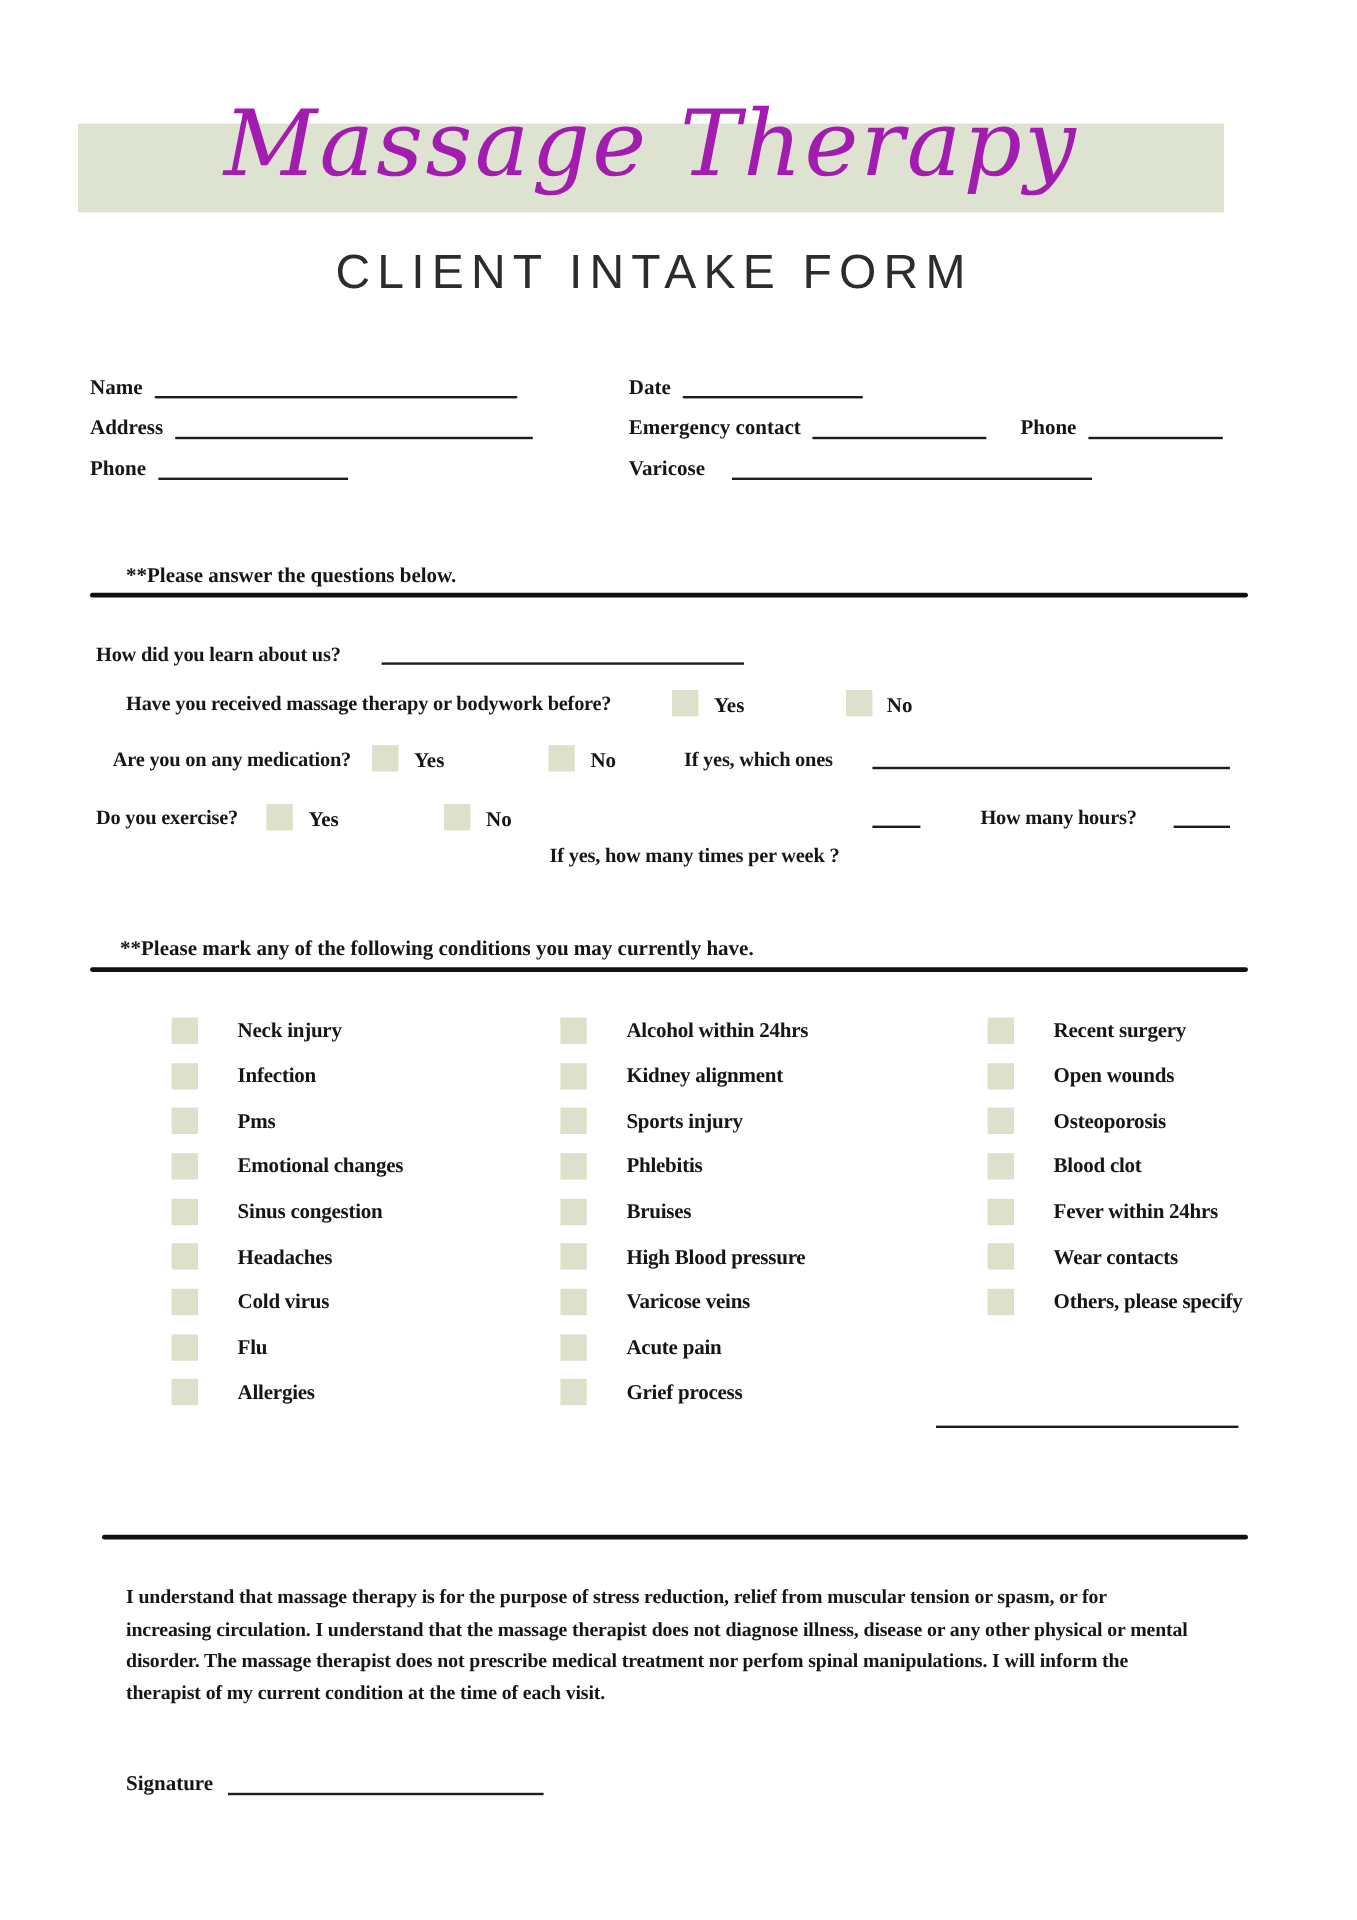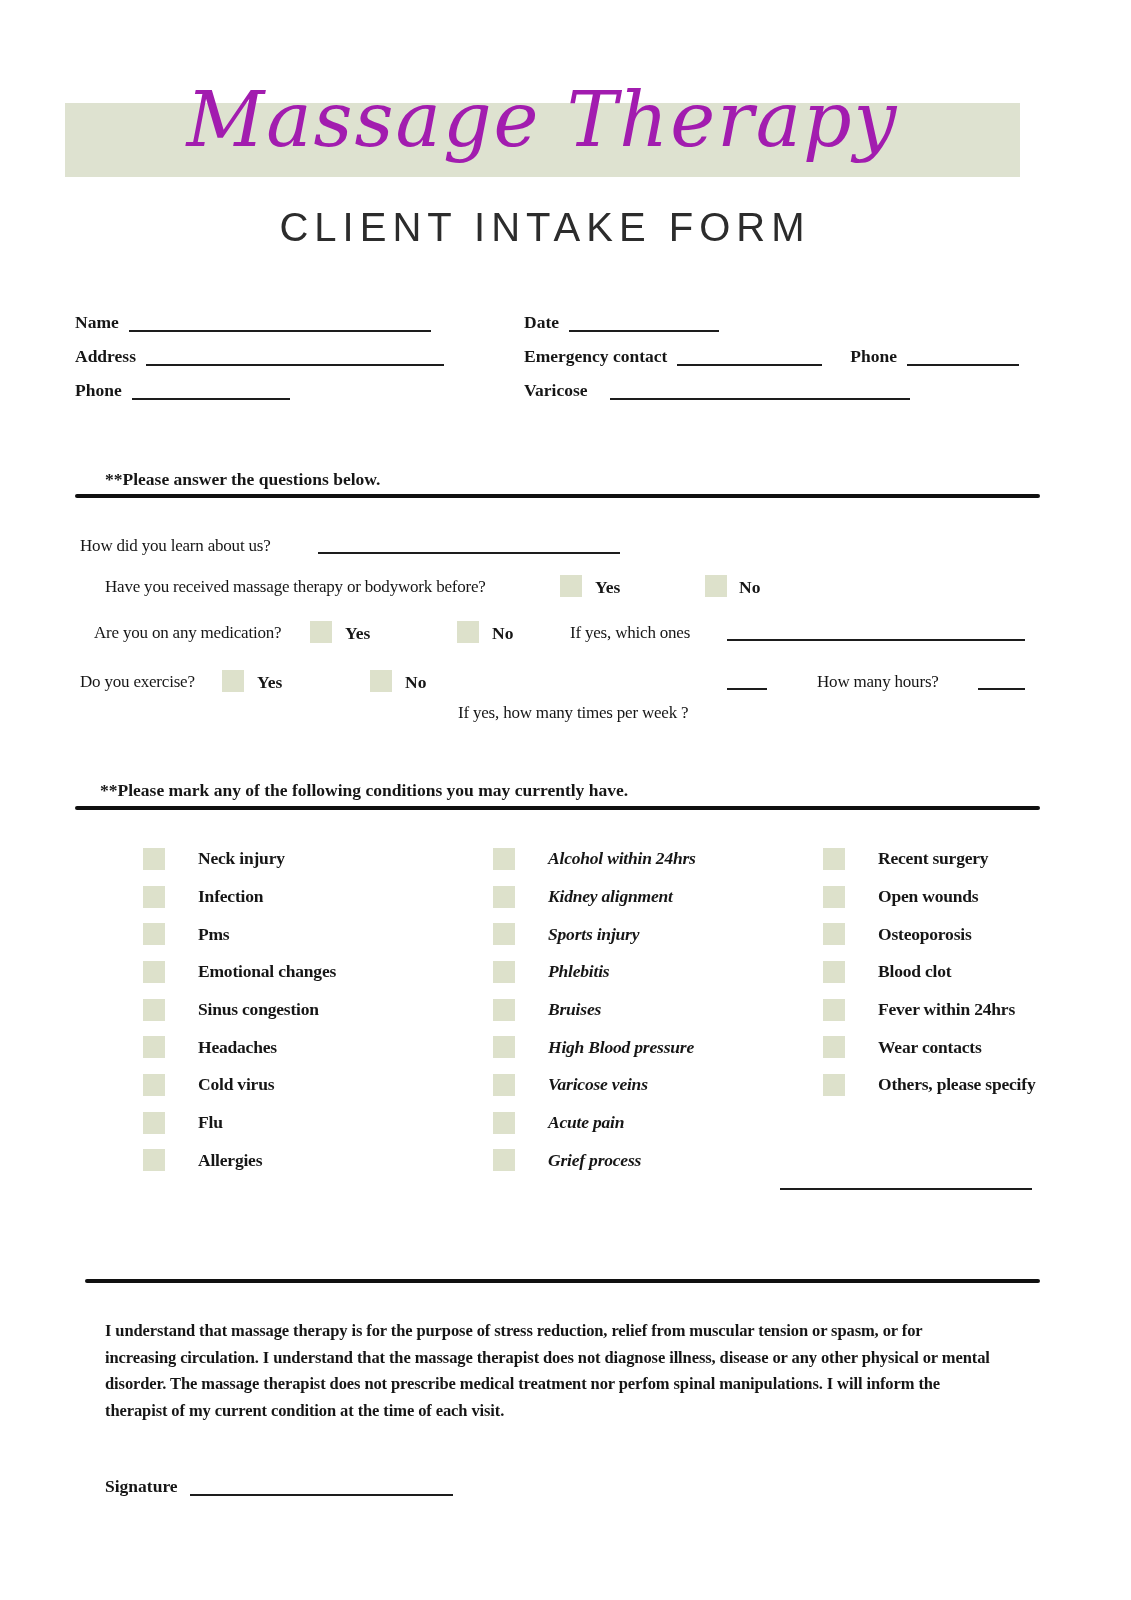--- a/index.html
+++ b/index.html
@@ -32,21 +32,21 @@
   }
   
   .field-row{position:absolute;display:flex;align-items:flex-end;gap:10px;height:22px;}
   .f-label{font-weight:700;font-size:17.5px;line-height:20px;white-space:nowrap;}
   .blank{display:inline-block;height:19px;border-bottom:2px solid #1d1d1d;}
   
   .section-note{position:absolute;font-weight:700;font-size:17.5px;white-space:nowrap;}
   .divider{position:absolute;height:4px;background:#101010;border-radius:2px;}
   
   .q-row{position:absolute;left:0;top:0;width:1131px;height:26px;}
-  .q-label{position:absolute;font-weight:400;font-size:17px;letter-spacing:-0.2px;white-space:nowrap;top:0;}
+  .q-label{position:absolute;font-weight:700;font-size:17px;letter-spacing:-0.2px;white-space:nowrap;top:0;}
   .yn-label{position:absolute;font-weight:700;font-size:17.5px;white-space:nowrap;top:0;}
   .qbox{position:absolute;width:22px;height:22px;background:var(--checkbox);top:-2px;}
   .q-blank{position:absolute;height:18px;border-bottom:2px solid #1d1d1d;top:0;}
   
   .cond-col{position:absolute;top:840px;}
   .cond-row{display:flex;align-items:center;height:37.7px;padding-left:48px;}
   .cbox{flex:0 0 auto;width:22px;height:22px;background:var(--checkbox);}
   .cond-label{margin-left:33px;font-weight:600;font-size:17.5px;letter-spacing:-0.2px;white-space:nowrap;}
   .others-blank{position:absolute;left:780px;top:1172px;width:252px;height:18px;border-bottom:2px solid #1d1d1d;}
   
@@ -166,21 +166,21 @@
       </div>
       <div class="cond-row">
         <span class="cbox"></span>
         <span class="cond-label">Flu</span>
       </div>
       <div class="cond-row">
         <span class="cbox"></span>
         <span class="cond-label">Allergies</span>
       </div>
     </div>
-  <div class="cond-col" style="left:445px;font-style:italic;">
+  <div class="cond-col" style="left:419px;">
       <div class="cond-row">
         <span class="cbox"></span>
         <span class="cond-label">Alcohol within 24hrs</span>
       </div>
       <div class="cond-row">
         <span class="cbox"></span>
         <span class="cond-label">Kidney alignment</span>
       </div>
       <div class="cond-row">
         <span class="cbox"></span>

